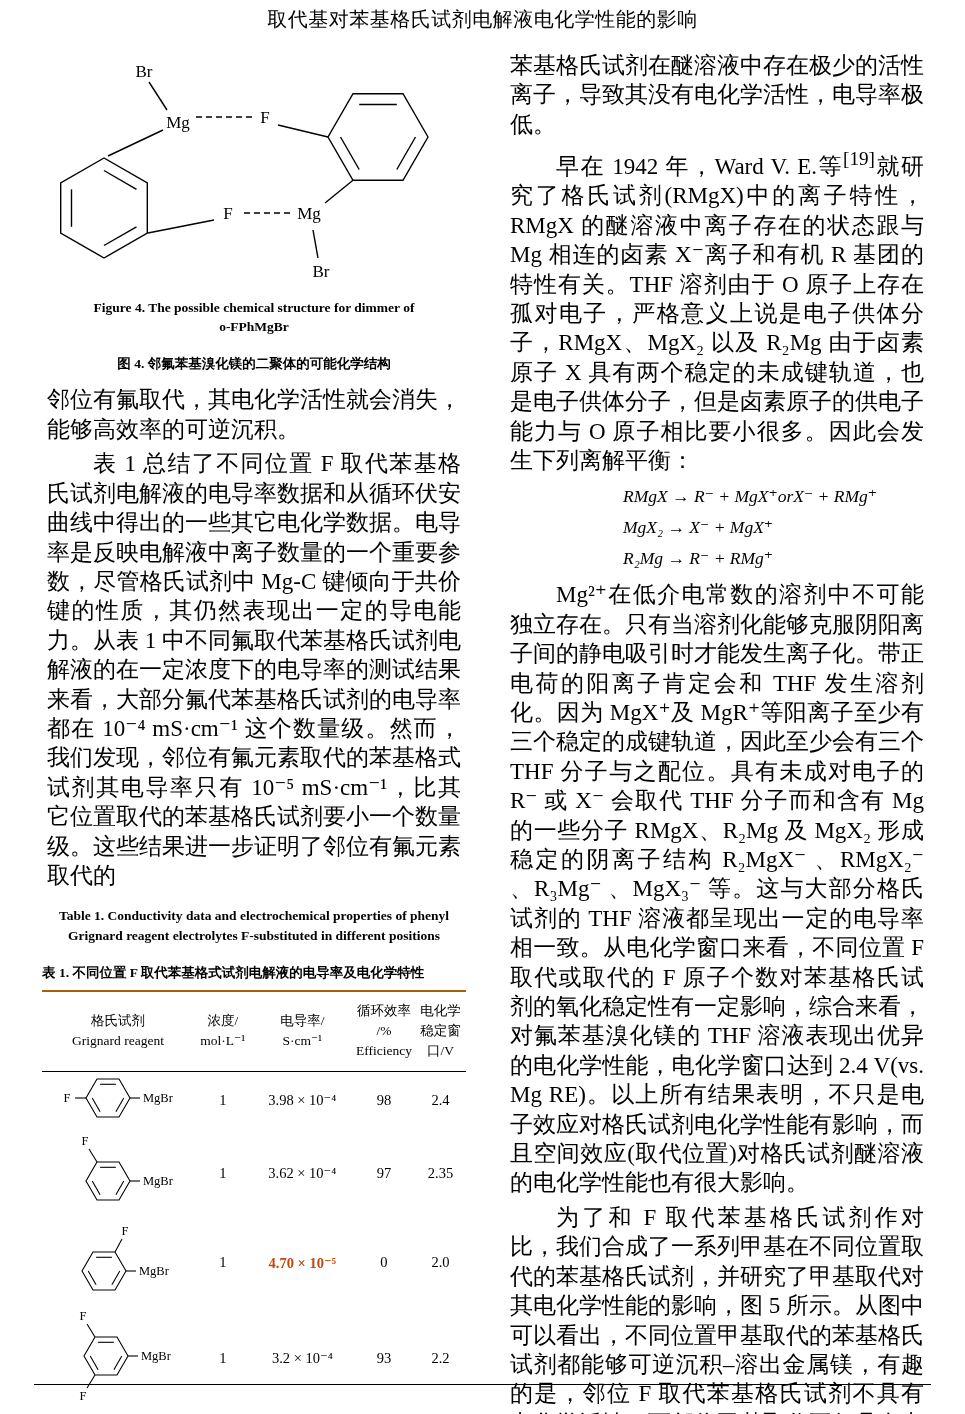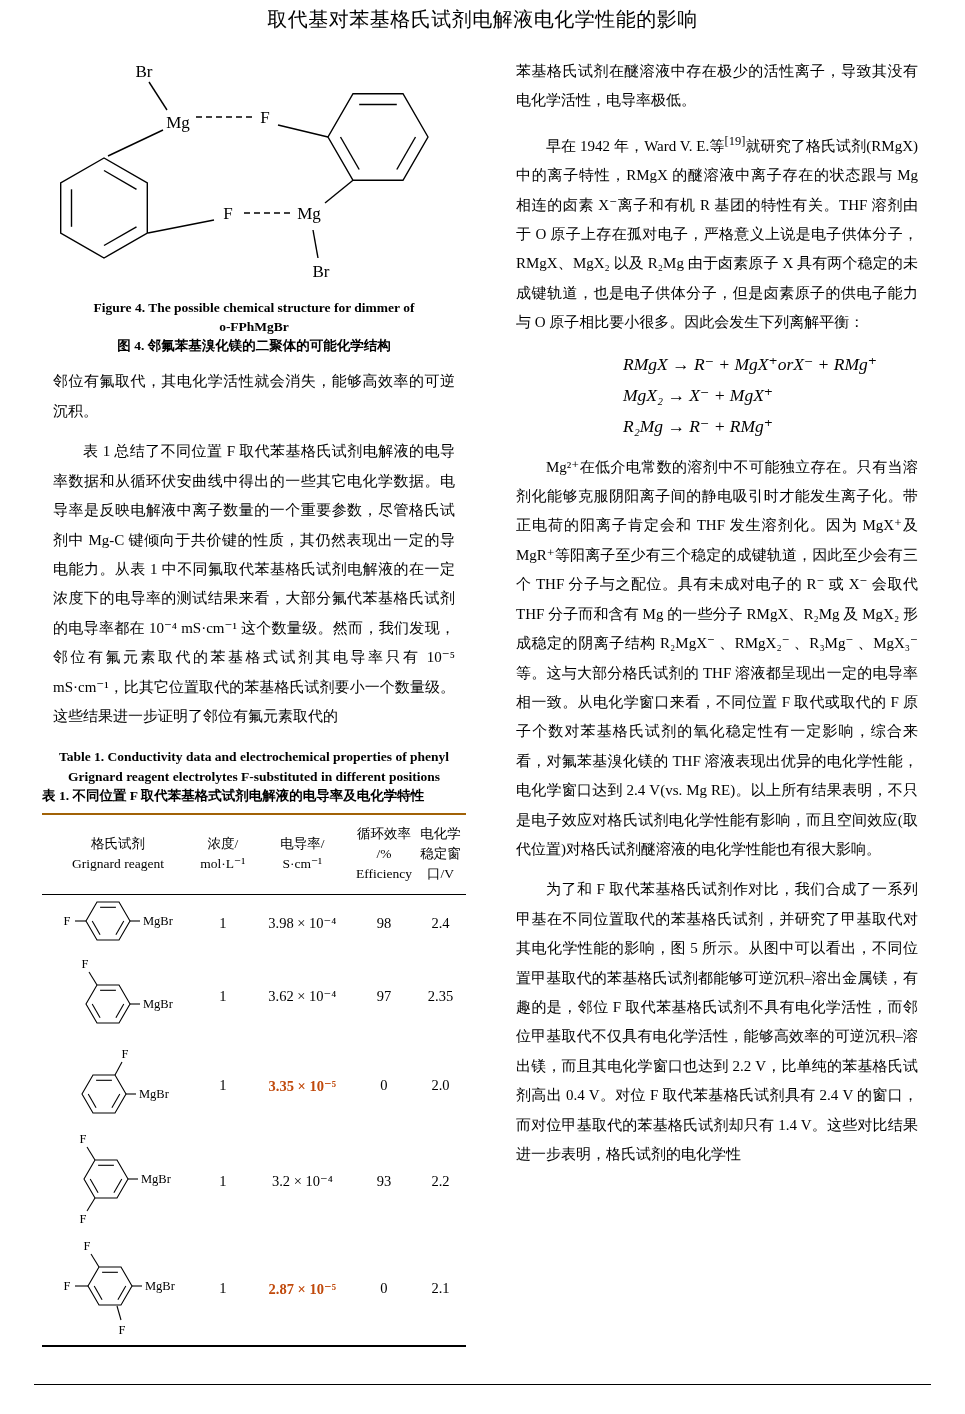--- a/index.html
+++ b/index.html
@@ -12,33 +12,33 @@
   }
   .page { position:absolute; inset:0; }
   .running-head {
     position:absolute; top:6px; left:0; width:100%;
     text-align:center; font-size:20px; letter-spacing:0.5px;
   }
   .col { position:absolute; top:46px; }
   .col-left  { left:42px;  width:424px; }
   .col-right { left:505px; width:424px; }
 
-  p.body-text { margin:11px; font-size:15px; line-height:29.4px; text-align:justify; }
+  p.body-text { margin:5px; font-size:23px; line-height:29.4px; text-align:justify; }
   p.indent { text-indent:2em; }
 
   .chem-fig { display:block; margin:4px 0 6px 0; }
   .chem-fig text, .struct-svg text {
     font-family:"Liberation Serif","DejaVu Serif",serif; fill:#000;
   }
   .chem-fig text { font-size:17px; }
   .struct-svg text { font-size:12.5px; }
 
   .cap { font-weight:bold; font-size:13.5px; line-height:1.42; }
   .cap-center { text-align:center; }
-  .cap-zh { margin-top:0; }
+  .cap-zh { margin-top:18px; }
   .fig-caption { margin-bottom:12px; }
   .tbl-caption { margin-top:16px; margin-bottom:8px; }
   .tbl-caption .cap-zh { text-align:justify; }
 
   table.data-table {
     width:100%; border-collapse:collapse;
     border-top:2px solid #a16207; border-bottom:2px solid #000;
     font-size:14.5px;
   }
   table.data-table thead th {
@@ -190,21 +190,21 @@
                 <line x1="44.2" y1="52" x2="52.1" y2="65.7"></line>
                 <line x1="67.9" y1="65.7" x2="75.8" y2="52"></line>
                 <line x1="71" y1="33" x2="78" y2="20"></line>
                 <line x1="82" y1="52" x2="92" y2="52"></line>
               </g>
               <text x="81" y="16" text-anchor="middle">F</text>
               <text x="95" y="56">MgBr</text>
             </svg>
           </td>
           <td>1</td>
-          <td class="hl">3.35 × 10⁻⁵</td>
+          <td class="hl">4.70 × 10⁻⁵</td>
           <td>0</td>
           <td>2.0</td>
         </tr>
 
         <tr>
           <td class="struct-cell">
             <svg class="struct-svg" width="150" height="96" viewBox="0 0 150 96">
               <g stroke="#000" stroke-width="1.1" fill="none">
                 <polygon points="84,47 73,28 51,28 40,47 51,66 73,66"></polygon>
                 <line x1="54.1" y1="33.3" x2="69.9" y2="33.3"></line>

